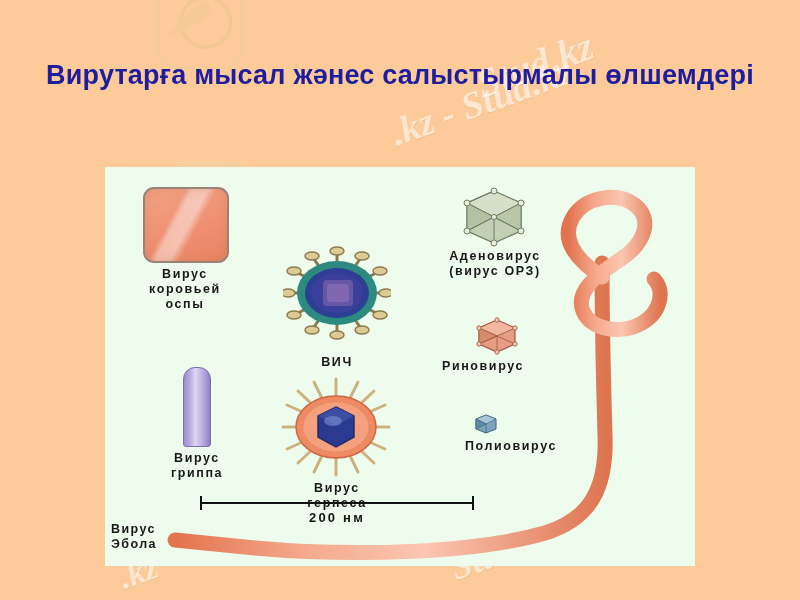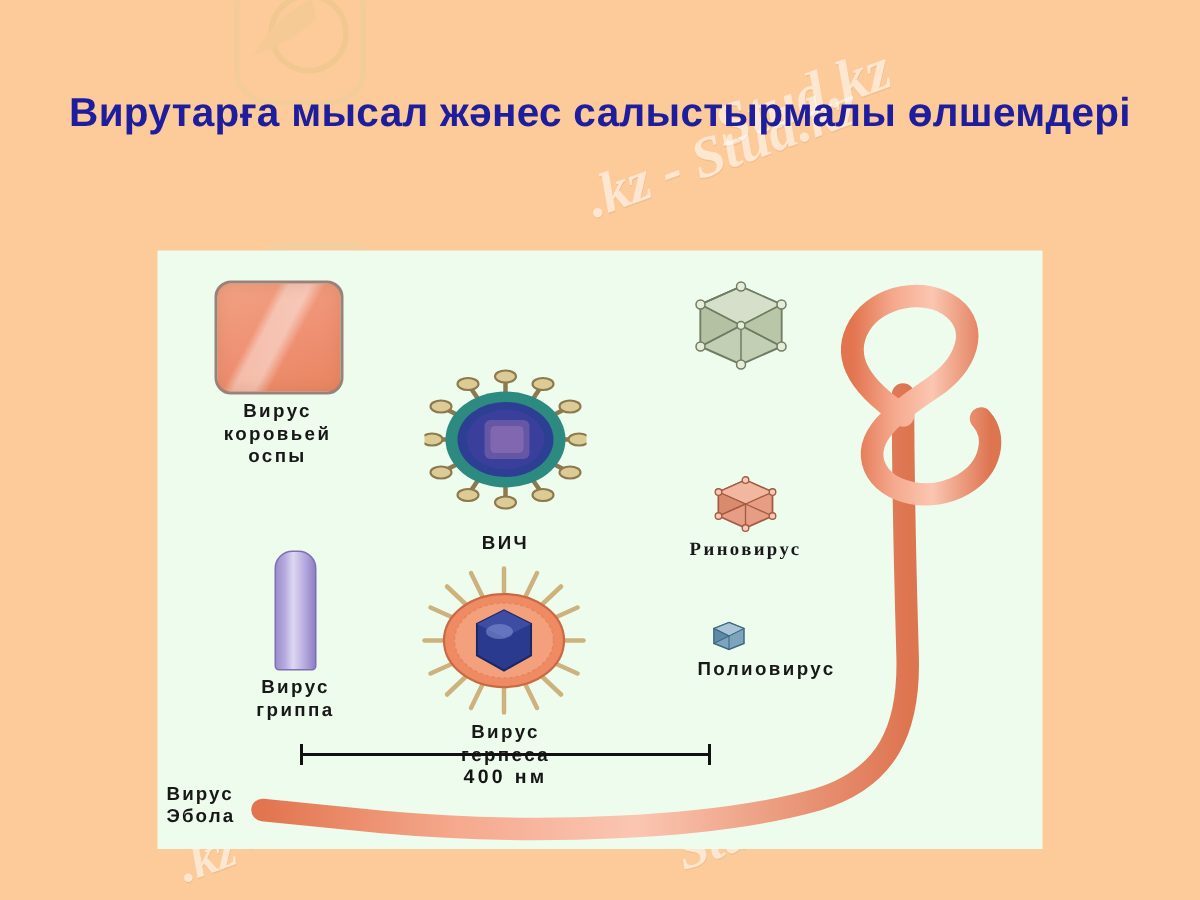--- a/index.html
+++ b/index.html
@@ -285,40 +285,42 @@
     <g fill="#e6ecd9" stroke="#6f7d62" stroke-width="1">
       <circle cx="39" cy="4" r="3"></circle>
         <circle cx="66" cy="16" r="3"></circle>
       <circle cx="66" cy="44" r="3"></circle>
         <circle cx="39" cy="56" r="3"></circle>
       <circle cx="12" cy="44" r="3"></circle>
         <circle cx="12" cy="16" r="3"></circle>
       <circle cx="39" cy="30" r="2.6"></circle>
     </g>
   </svg>
+  <div class="lbl" style="left:322px; top:82px; width:136px;">Аденовирус
+(вирус ОРЗ)</div>
 
   <svg class="vshape" style="left:368px; top:150px; width:48px; height:38px;" viewBox="0 0 48 38">
     <polygon points="24,3 42,11 42,27 24,35 6,27 6,11" fill="#e79d83" stroke="#a35b43" stroke-width="1.2"></polygon>
     <polygon points="24,3 42,11 24,19 6,11" fill="#f2b79f" stroke="#a35b43" stroke-width=".9"></polygon>
     <polygon points="6,11 24,19 6,27" fill="#d98b6e" stroke="#a35b43" stroke-width=".9"></polygon>
     <g stroke="#a35b43" stroke-width=".9" fill="none">
       <line x1="24" y1="19" x2="24" y2="35"></line>
       <line x1="6" y1="27" x2="24" y2="19"></line>
       <line x1="42" y1="27" x2="24" y2="19"></line>
     </g>
     <g fill="#f7cdb9" stroke="#a35b43" stroke-width=".9">
       <circle cx="24" cy="3" r="2.2"></circle>
         <circle cx="42" cy="11" r="2.2"></circle>
       <circle cx="42" cy="27" r="2.2"></circle>
         <circle cx="24" cy="35" r="2.2"></circle>
       <circle cx="6" cy="27" r="2.2"></circle>
         <circle cx="6" cy="11" r="2.2"></circle>
     </g>
   </svg>
-  <div class="lbl" style="left:330px; top:192px; width:124px;font-family:Liberation Serif, serif;">Риновирус</div>
+  <div class="lbl" style="left:316px; top:192px; width:124px;">Риновирус</div>
 
   <div class="vshape" id="influenza-shape"></div>
   <div class="lbl" style="left:46px; top:284px; width:92px;">Вирус
 гриппа</div>
 
   <svg class="vshape" style="left:170px; top:208px; width:122px; height:104px;" viewBox="0 0 122 104">
     <g stroke="#cdb27d" stroke-width="3" stroke-linecap="round">
       <line x1="61" y1="52" x2="61" y2="4"></line>   
         <line x1="61" y1="52" x2="61" y2="100"></line>
       <line x1="61" y1="52" x2="8" y2="52"></line>  
@@ -351,18 +353,18 @@
     <polygon points="3,6 13,11 3,16" fill="#5f8aa6" stroke="#3d6880" stroke-width=".7"></polygon>
     <line x1="13" y1="11" x2="13" y2="20" stroke="#3d6880" stroke-width=".7"></line>
   </svg>
   <div class="lbl" style="left:328px; top:272px; width:124px;text-align:right;">Полиовирус</div>
 
   <div id="scale-bar">
     <div class="cap l"></div>
     <div class="rule"></div>
     <div class="cap r"></div>
   </div>
-  <div id="scale-label">400 нм</div>
+  <div id="scale-label">200 нм</div>
 
   <div class="lbl" style="left:6px; top:355px; width:84px; text-align:left; letter-spacing:1.4px;">Вирус
 Эбола</div>
 
 </div>
 
 </body></html>

